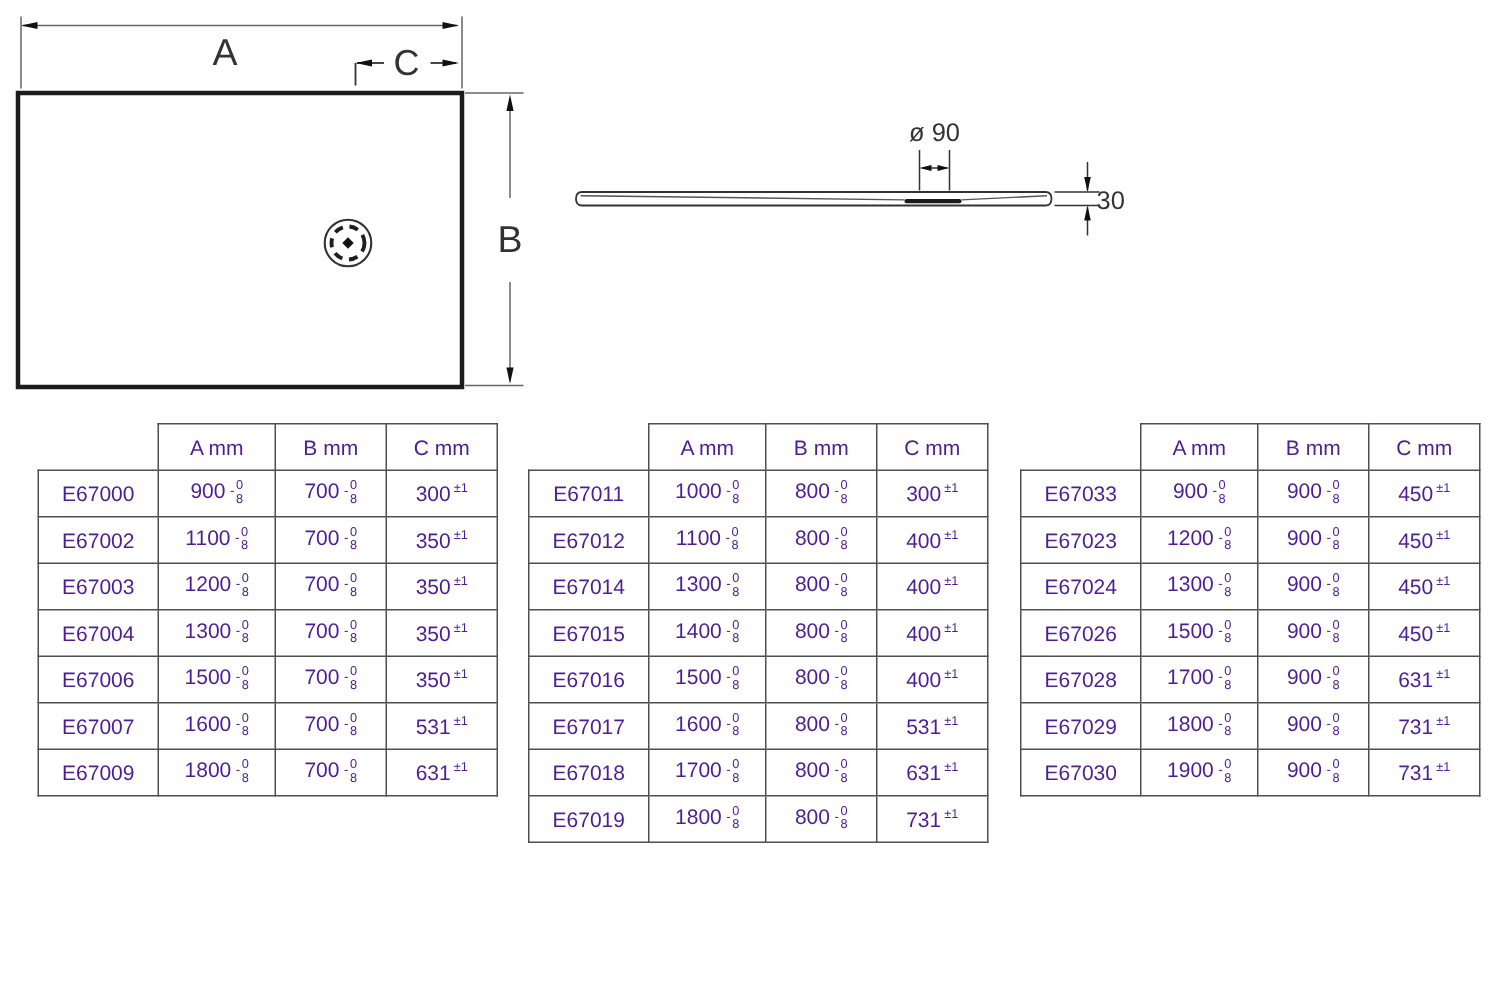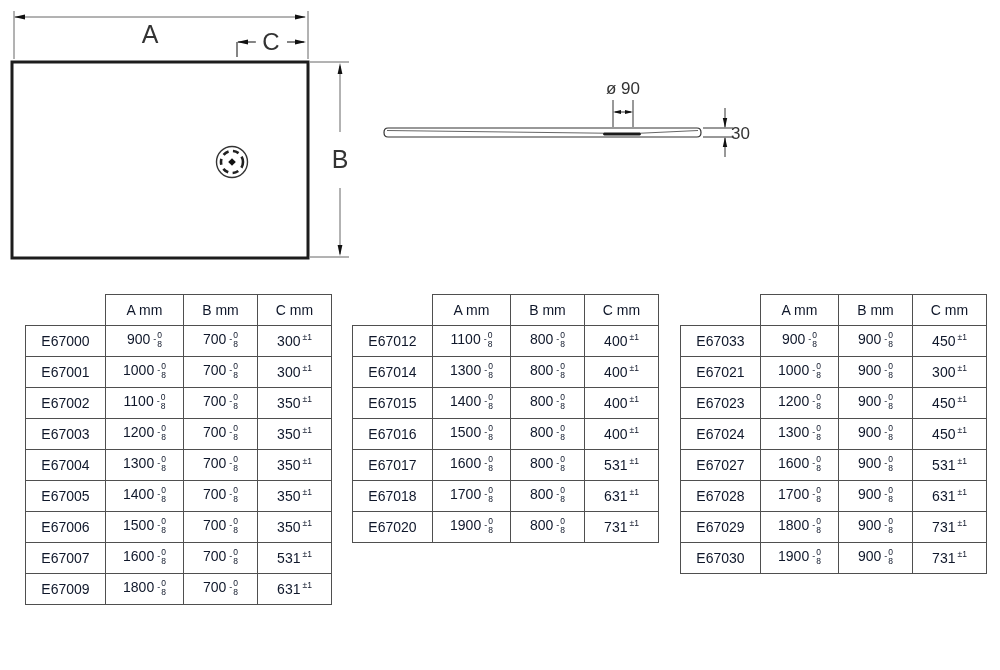--- a/index.html
+++ b/index.html
@@ -6,22 +6,22 @@
   #canvas{
     position:relative;width:1000px;height:670px;background:#ffffff;overflow:hidden;
     font-family:"Liberation Sans",sans-serif;color:#3a3a3a;
   }
   svg text{font-family:"Liberation Sans",sans-serif;fill:#333;}
   .drawing{position:absolute;}
   #plan-svg{left:0;top:0;}
   #profile-svg{left:375px;top:70px;}
 
   table.spec{
-    position:absolute;top:294px;border-collapse:collapse;table-layout:fixed;
-    font-size:14px;color:#0f172a;
+    position:absolute;top:282px;border-collapse:collapse;table-layout:fixed;
+    font-size:14px;color:#4c1d95;
   }
   table.spec#table-0{left:25px;}
   table.spec#table-1{left:352px;}
   table.spec#table-2{left:680px;}
   table.spec td,table.spec th{
     border:1px solid #4f4f4f;text-align:center;vertical-align:middle;
     height:30px;padding:0;font-weight:normal;background:#fff;
   }
   table.spec th.corner{border:none;background:transparent;}
   col.c-code{width:80px;} col.c-a{width:78px;} col.c-b{width:74px;} col.c-c{width:74px;}
@@ -135,38 +135,20 @@
           <td><span>700</span><span class="tol">
               <span class="m">-</span>
               <span class="st">
                 <i>0</i>
                 <i>8</i>
               </span>
             </span></td>
           <td><span>300</span><sup class="pt">±1</sup></td>
         </tr>
         <tr>
-          <td>E67001</td>
-          <td><span>1000</span><span class="tol">
-              <span class="m">-</span>
-              <span class="st">
-                <i>0</i>
-                <i>8</i>
-              </span>
-            </span></td>
-          <td><span>700</span><span class="tol">
-              <span class="m">-</span>
-              <span class="st">
-                <i>0</i>
-                <i>8</i>
-              </span>
-            </span></td>
-          <td><span>300</span><sup class="pt">±1</sup></td>
-        </tr>
-        <tr>
           <td>E67002</td>
           <td><span>1100</span><span class="tol">
               <span class="m">-</span>
               <span class="st">
                 <i>0</i>
                 <i>8</i>
               </span>
             </span></td>
           <td><span>700</span><span class="tol">
               <span class="m">-</span>
@@ -191,38 +173,20 @@
               <span class="st">
                 <i>0</i>
                 <i>8</i>
               </span>
             </span></td>
           <td><span>350</span><sup class="pt">±1</sup></td>
         </tr>
         <tr>
           <td>E67004</td>
           <td><span>1300</span><span class="tol">
-              <span class="m">-</span>
-              <span class="st">
-                <i>0</i>
-                <i>8</i>
-              </span>
-            </span></td>
-          <td><span>700</span><span class="tol">
-              <span class="m">-</span>
-              <span class="st">
-                <i>0</i>
-                <i>8</i>
-              </span>
-            </span></td>
-          <td><span>350</span><sup class="pt">±1</sup></td>
-        </tr>
-        <tr>
-          <td>E67005</td>
-          <td><span>1400</span><span class="tol">
               <span class="m">-</span>
               <span class="st">
                 <i>0</i>
                 <i>8</i>
               </span>
             </span></td>
           <td><span>700</span><span class="tol">
               <span class="m">-</span>
               <span class="st">
                 <i>0</i>
@@ -297,20 +261,38 @@
     <thead>
         <tr>
           <th class="corner"></th>
           <th>A mm</th>
           <th>B mm</th>
           <th>C mm</th>
         </tr>
       </thead>
       <tbody>
         <tr>
+          <td>E67011</td>
+          <td><span>1000</span><span class="tol">
+              <span class="m">-</span>
+              <span class="st">
+                <i>0</i>
+                <i>8</i>
+              </span>
+            </span></td>
+          <td><span>800</span><span class="tol">
+              <span class="m">-</span>
+              <span class="st">
+                <i>0</i>
+                <i>8</i>
+              </span>
+            </span></td>
+          <td><span>300</span><sup class="pt">±1</sup></td>
+        </tr>
+        <tr>
           <td>E67012</td>
           <td><span>1100</span><span class="tol">
               <span class="m">-</span>
               <span class="st">
                 <i>0</i>
                 <i>8</i>
               </span>
             </span></td>
           <td><span>800</span><span class="tol">
               <span class="m">-</span>
@@ -405,22 +387,22 @@
           <td><span>800</span><span class="tol">
               <span class="m">-</span>
               <span class="st">
                 <i>0</i>
                 <i>8</i>
               </span>
             </span></td>
           <td><span>631</span><sup class="pt">±1</sup></td>
         </tr>
         <tr>
-          <td>E67020</td>
-          <td><span>1900</span><span class="tol">
+          <td>E67019</td>
+          <td><span>1800</span><span class="tol">
               <span class="m">-</span>
               <span class="st">
                 <i>0</i>
                 <i>8</i>
               </span>
             </span></td>
           <td><span>800</span><span class="tol">
               <span class="m">-</span>
               <span class="st">
                 <i>0</i>
@@ -459,38 +441,20 @@
           <td><span>900</span><span class="tol">
               <span class="m">-</span>
               <span class="st">
                 <i>0</i>
                 <i>8</i>
               </span>
             </span></td>
           <td><span>450</span><sup class="pt">±1</sup></td>
         </tr>
         <tr>
-          <td>E67021</td>
-          <td><span>1000</span><span class="tol">
-              <span class="m">-</span>
-              <span class="st">
-                <i>0</i>
-                <i>8</i>
-              </span>
-            </span></td>
-          <td><span>900</span><span class="tol">
-              <span class="m">-</span>
-              <span class="st">
-                <i>0</i>
-                <i>8</i>
-              </span>
-            </span></td>
-          <td><span>300</span><sup class="pt">±1</sup></td>
-        </tr>
-        <tr>
           <td>E67023</td>
           <td><span>1200</span><span class="tol">
               <span class="m">-</span>
               <span class="st">
                 <i>0</i>
                 <i>8</i>
               </span>
             </span></td>
           <td><span>900</span><span class="tol">
               <span class="m">-</span>
@@ -513,36 +477,36 @@
           <td><span>900</span><span class="tol">
               <span class="m">-</span>
               <span class="st">
                 <i>0</i>
                 <i>8</i>
               </span>
             </span></td>
           <td><span>450</span><sup class="pt">±1</sup></td>
         </tr>
         <tr>
-          <td>E67027</td>
-          <td><span>1600</span><span class="tol">
-              <span class="m">-</span>
-              <span class="st">
-                <i>0</i>
-                <i>8</i>
-              </span>
-            </span></td>
-          <td><span>900</span><span class="tol">
-              <span class="m">-</span>
-              <span class="st">
-                <i>0</i>
-                <i>8</i>
-              </span>
-            </span></td>
-          <td><span>531</span><sup class="pt">±1</sup></td>
+          <td>E67026</td>
+          <td><span>1500</span><span class="tol">
+              <span class="m">-</span>
+              <span class="st">
+                <i>0</i>
+                <i>8</i>
+              </span>
+            </span></td>
+          <td><span>900</span><span class="tol">
+              <span class="m">-</span>
+              <span class="st">
+                <i>0</i>
+                <i>8</i>
+              </span>
+            </span></td>
+          <td><span>450</span><sup class="pt">±1</sup></td>
         </tr>
         <tr>
           <td>E67028</td>
           <td><span>1700</span><span class="tol">
               <span class="m">-</span>
               <span class="st">
                 <i>0</i>
                 <i>8</i>
               </span>
             </span></td>

